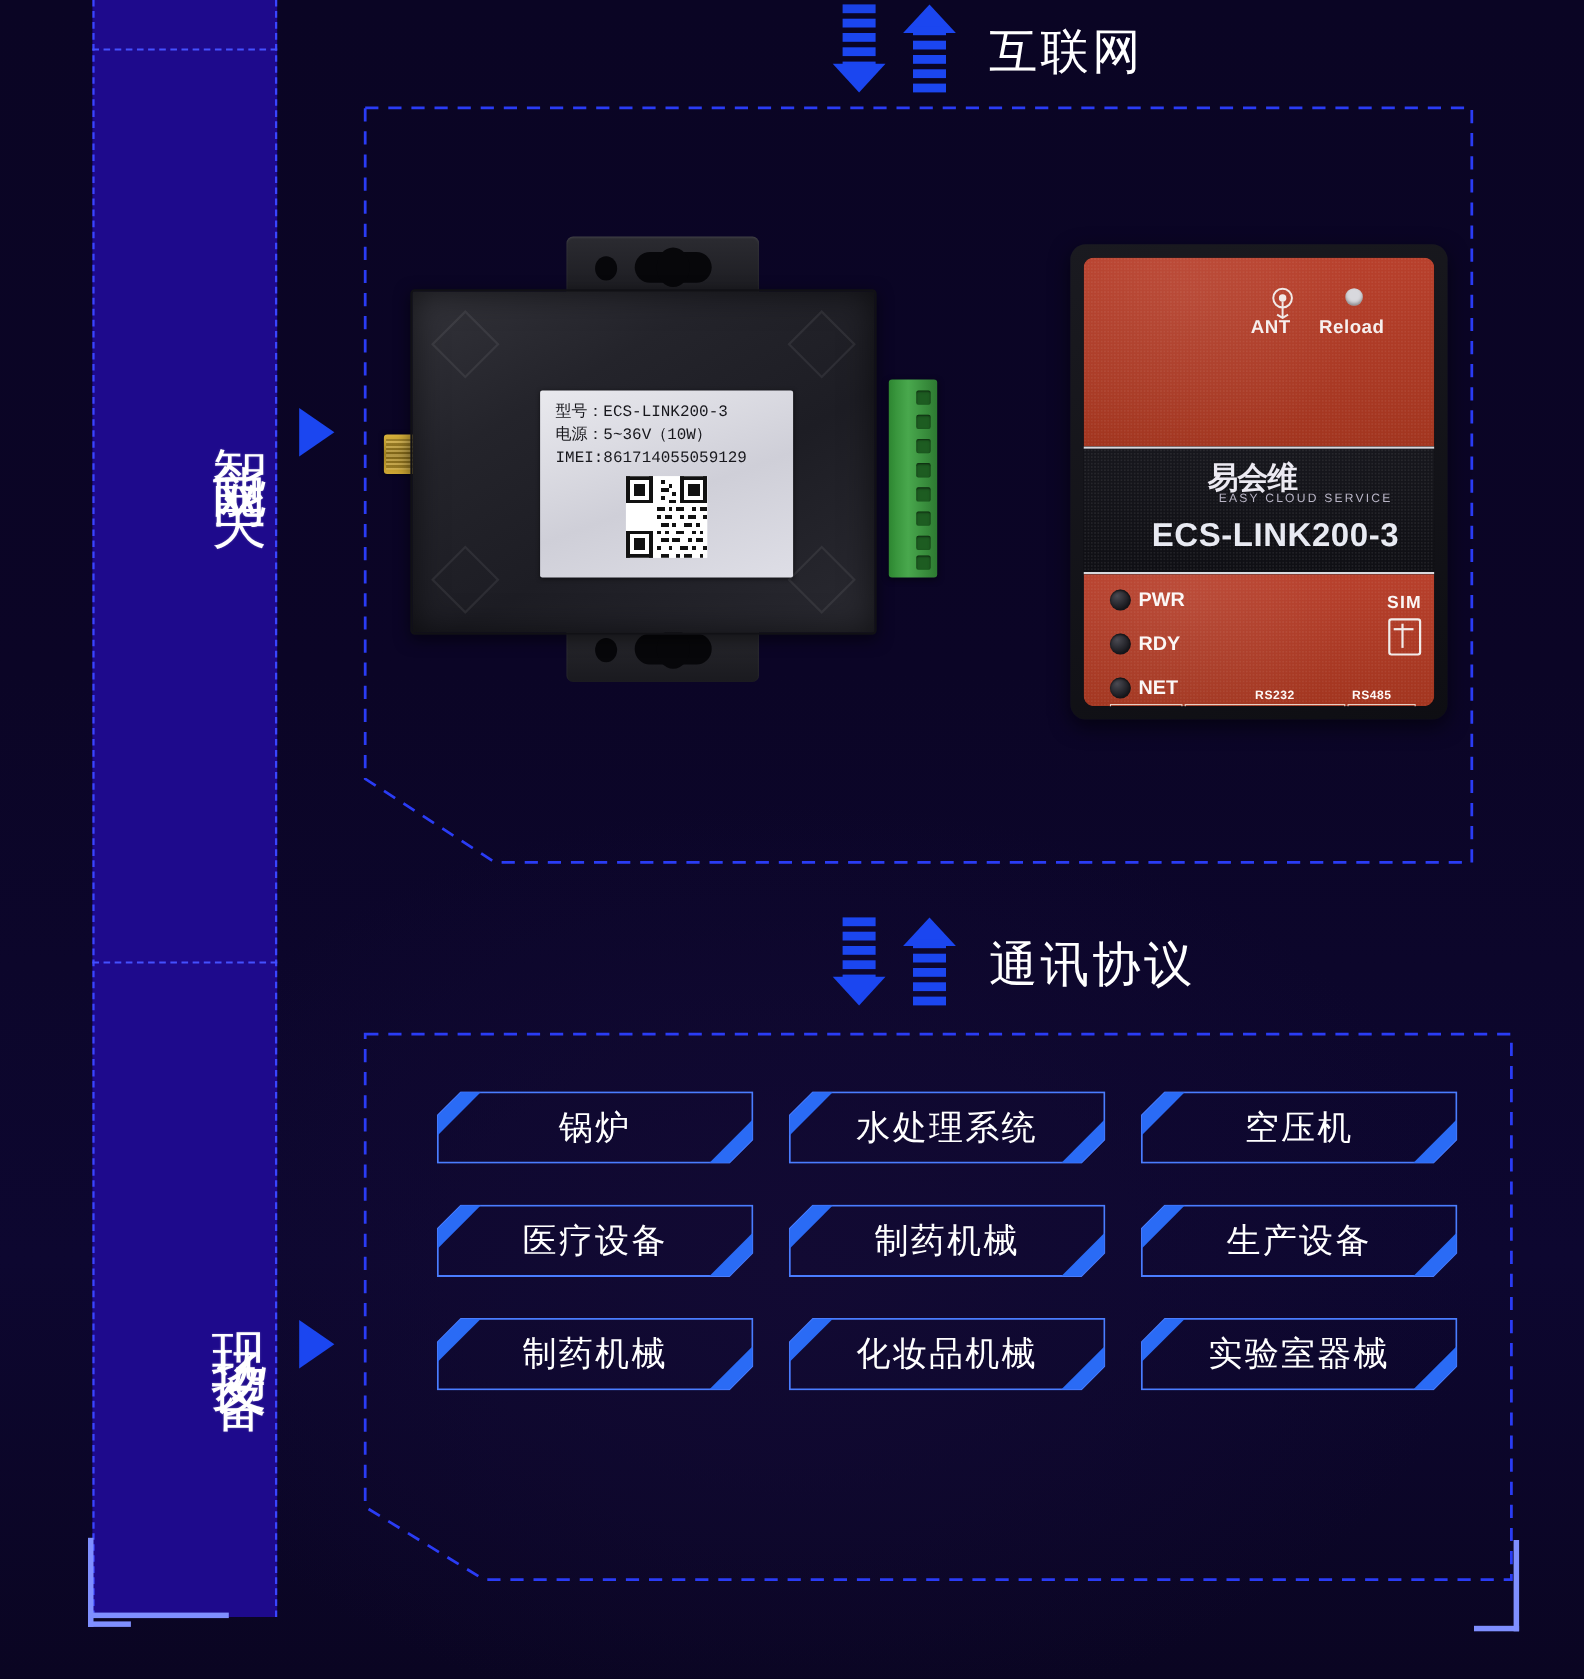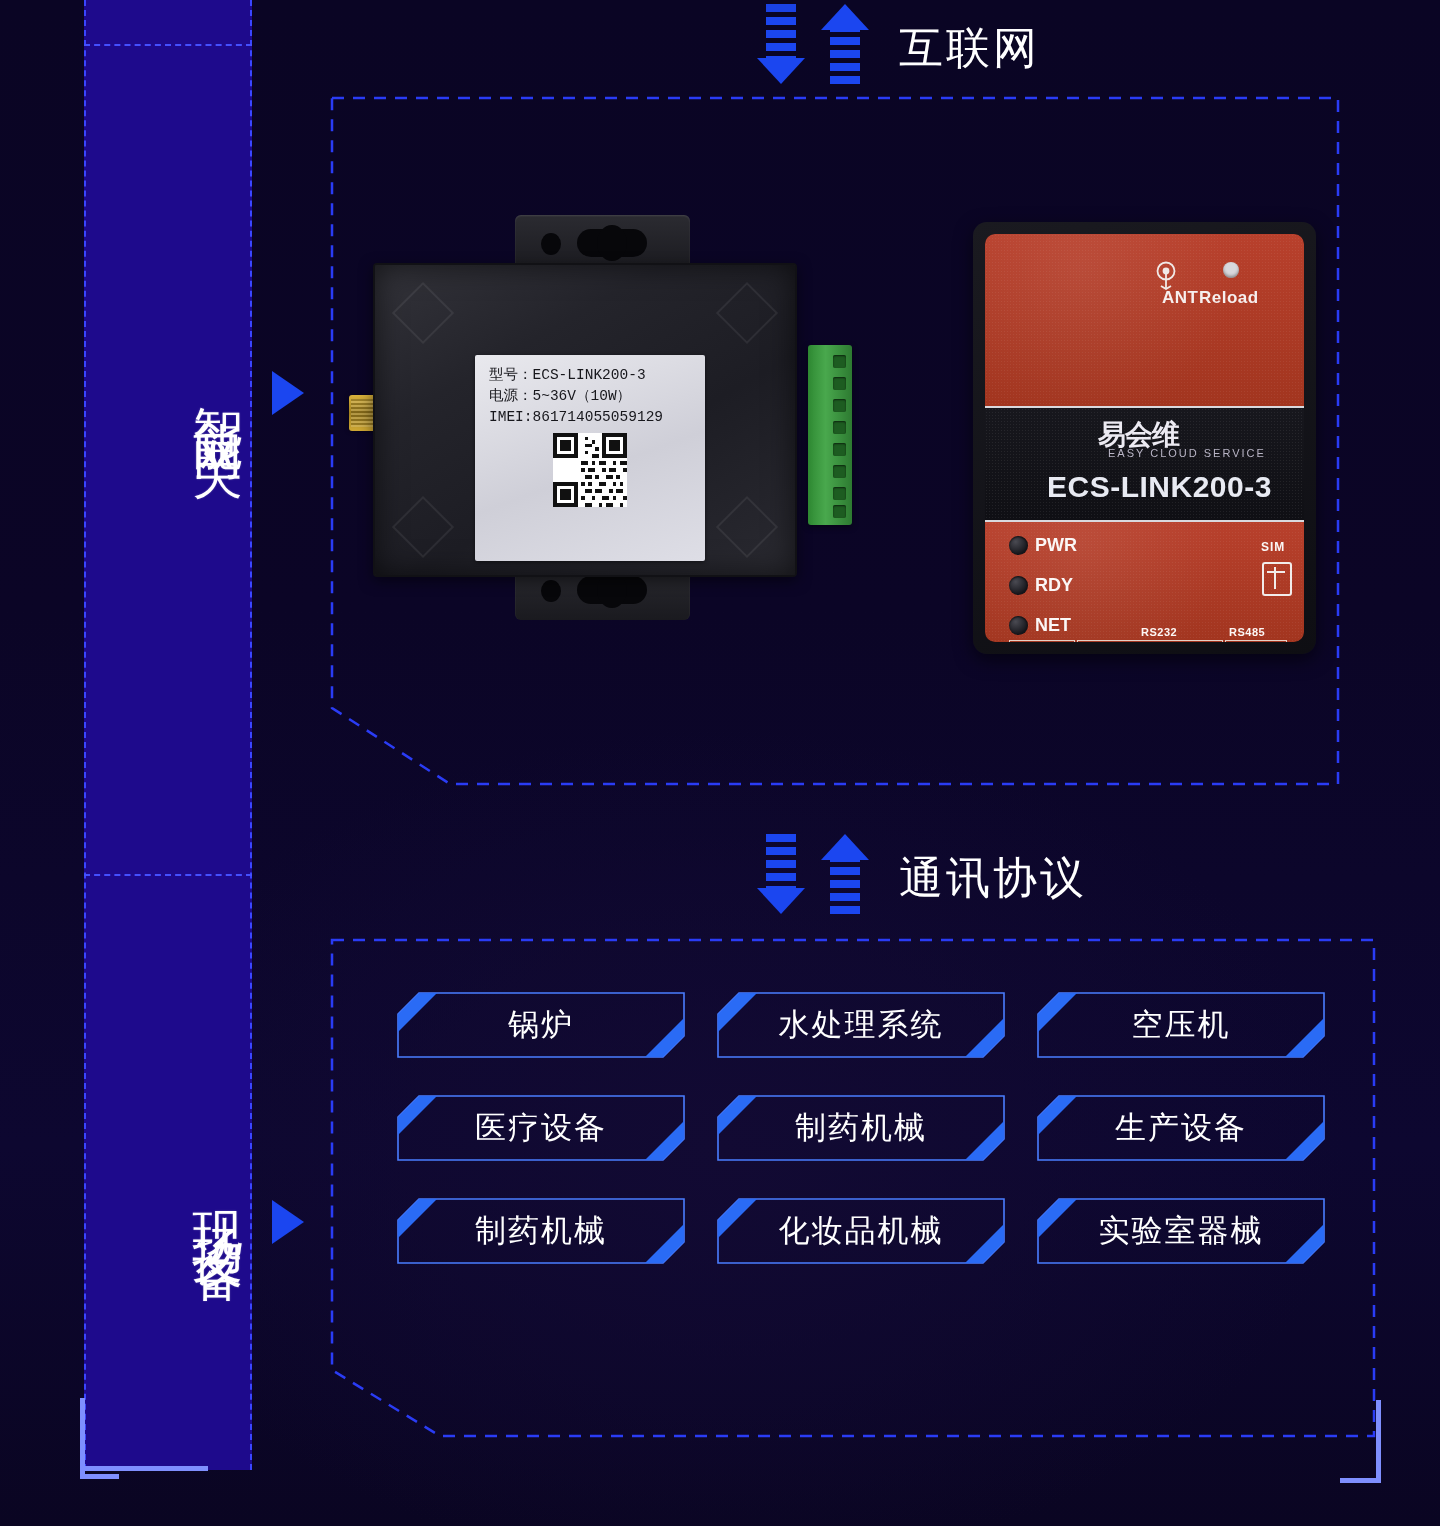--- a/index.html
+++ b/index.html
@@ -115,21 +115,21 @@
   .sma:before{content:"";position:absolute;left:2px;top:4px;right:2px;height:28px;
     background:repeating-linear-gradient(180deg,rgba(0,0,0,.22) 0 2px,rgba(255,255,255,.16) 2px 4px);}
   .green-term{
     position:absolute;right:-32px;top:130px;width:44px;height:180px;
     background:linear-gradient(90deg,#2f8a33,#49a84d 40%,#2d7a31);
     border-radius:3px;
     box-shadow:0 2px 6px rgba(0,0,0,.45);
   }
   .green-term .pin{position:absolute;right:6px;width:13px;height:13px;background:#1d5c21;border-radius:2px;box-shadow:inset 0 1px 2px rgba(0,0,0,.6);}
   .label-white{
-    position:absolute;left:100px;top:90px;width:230px;height:206px;
+    position:absolute;left:116px;top:90px;width:230px;height:170px;
     background:linear-gradient(160deg,#e9e9ee,#cfcfd8 55%,#dedee6);
     border-radius:2px;
     box-shadow:0 1px 4px rgba(0,0,0,.5);
     padding:10px 0 0 0;box-sizing:border-box;
   }
   .label-line{
     font-family:"Liberation Mono","DejaVu Sans Mono",monospace;
     font-size:14.5px;color:#17171c;margin-left:14px;line-height:1.45;white-space:nowrap;
   }
   .qr{
@@ -165,21 +165,21 @@
   .ant-icon{position:absolute;color:#f1e9e7;}
   .rdlabel{position:absolute;color:#f6efee;font-size:17px;font-weight:700;letter-spacing:.5px;}
   .reload-dot{position:absolute;width:16px;height:16px;border-radius:50%;background:#d8d8dd;box-shadow:inset 0 -2px 3px rgba(0,0,0,.35);}
   .logo-cn{position:absolute;color:#eceaf2;font-size:28px;font-weight:700;letter-spacing:-1px;}
   .logo-en{position:absolute;color:#b9b5c6;font-size:11px;letter-spacing:2px;}
   .model-txt{position:absolute;color:#e8eaf2;font-size:30px;font-weight:700;letter-spacing:.5px;}
   .led{position:absolute;width:19px;height:19px;border-radius:50%;
     background:radial-gradient(circle at 35% 30%,#4a4a52,#16161b 70%);
     box-shadow:inset 0 1px 2px rgba(0,0,0,.7);}
   .ledtxt{position:absolute;color:#fbf7f6;font-size:18px;font-weight:700;}
-  .simtxt{position:absolute;color:#fbf7f6;font-size:12px;font-weight:700;letter-spacing:1px;}
+  .simtxt{position:absolute;color:#fbf7f6;font-size:16px;font-weight:700;letter-spacing:1px;}
   .sim-ic{position:absolute;width:26px;height:30px;border:2px solid #f2ecea;border-radius:3px;}
   .sim-ic:before{content:"";position:absolute;left:3px;top:7px;width:18px;height:2px;background:#f2ecea;}
   .sim-ic:after{content:"";position:absolute;left:10px;top:3px;width:2px;height:22px;background:#f2ecea;}
   .term-box{position:absolute;border:1.4px solid #e7cfc4;box-sizing:border-box;}
   .busname{position:absolute;color:#fdf7f5;font-size:11px;font-weight:700;letter-spacing:.5px;}
 
   
   .cards{position:absolute;left:397px;top:992px;width:940px;}
   .crow{display:flex;gap:32px;margin-bottom:37px;}
   .card{
@@ -345,21 +345,21 @@
       <div class="hairline" style="top:286px;"></div>
 
       <div class="rf-band rf-red" style="top:288px;bottom:0;border-radius:0 0 8px 8px;"></div>
 
       <svg class="ant-icon" style="left:168px;top:26px;" width="26" height="30" viewBox="0 0 26 30">
         <circle cx="13" cy="11" r="8.5" fill="none" stroke="#f1e9e7" stroke-width="1.8"></circle>
         <circle cx="13" cy="11" r="3.4" fill="#f1e9e7"></circle>
         <path d="M13 14 V29" stroke="#f1e9e7" stroke-width="1.8" fill="none"></path>
         <path d="M8 26 L13 29 L18 26" stroke="#f1e9e7" stroke-width="1.8" fill="none"></path>
       </svg>
-      <div class="rdlabel" style="left:152px;top:54px;margin-left:25px;">ANT</div>
+      <div class="rdlabel" style="left:152px;top:54px;">ANT</div>
       <div class="reload-dot" style="left:238px;top:28px;"></div>
       <div class="rdlabel" style="left:214px;top:54px;">Reload</div>
 
       <div class="logo-cn" style="left:113px;top:182px;">易会维</div>
       <div class="logo-en" style="left:123px;top:213px;">EASY CLOUD SERVICE</div>
       <div class="model-txt" style="left:62px;top:236px;">ECS-LINK200-3</div>
 
       <div class="led" style="left:24px;top:302px;"></div>
       <div class="ledtxt" style="left:50px;top:301px;">PWR</div>
       <div class="led" style="left:24px;top:342px;"></div>

